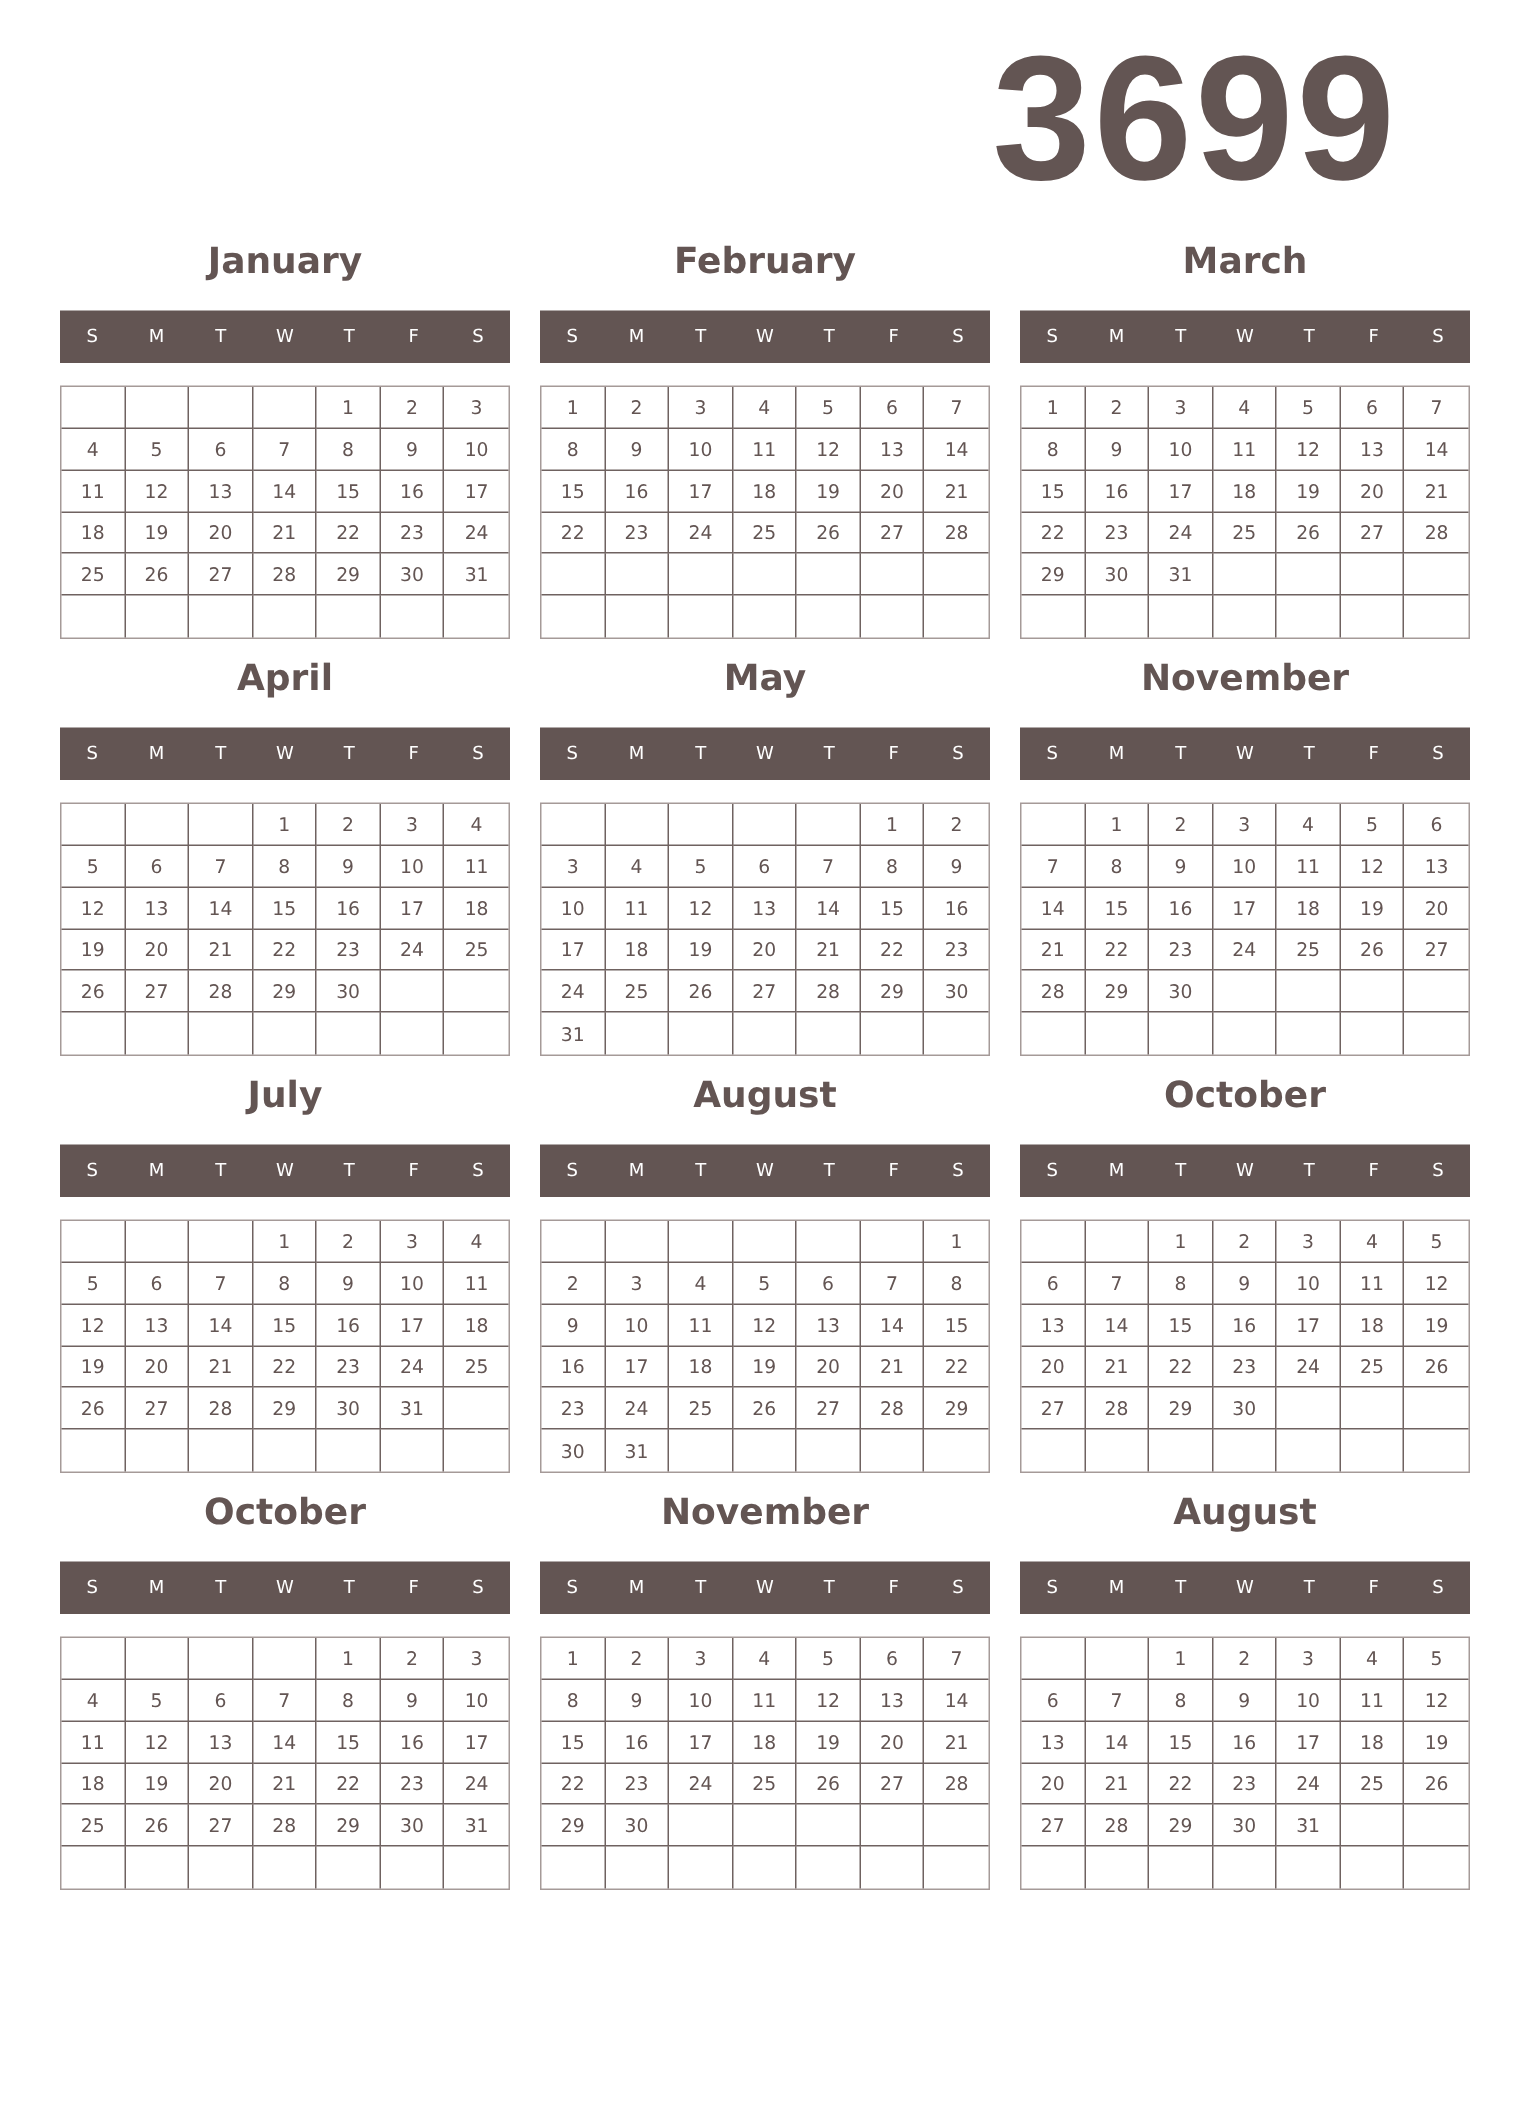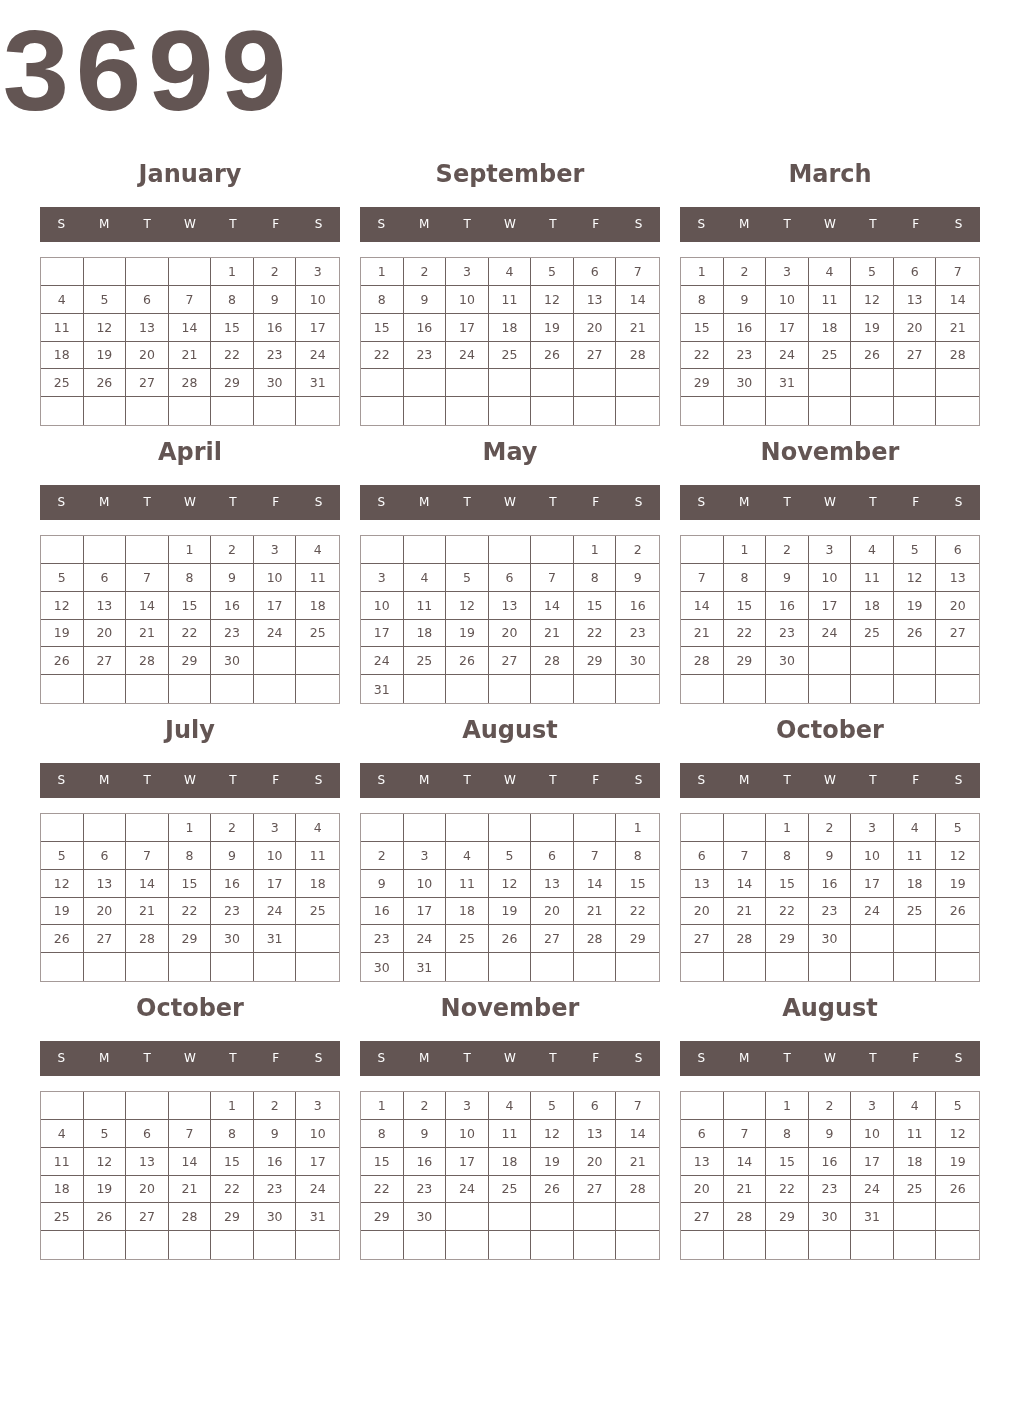--- a/index.html
+++ b/index.html
@@ -1,20 +1,20 @@
 <!DOCTYPE html>
 <html><head>
 <meta charset="utf-8">
 <style>
   * { box-sizing: border-box; margin: 0; padding: 0; }
   html, body { width: 1020px; height: 1412px; background: #ffffff; }
   body { position: relative; font-family: "DejaVu Sans", sans-serif; color: #635553; overflow: hidden; }
   .year {
-    position: absolute; left: 0; top: 14px; width: 932px; text-align: left;
-    font-family: Liberation Mono, monospace; font-weight: bold; font-size: 118px;
+    position: absolute; left: 0; top: 14px; width: 932px; text-align: right;
+    font-family: Liberation Sans, sans-serif; font-weight: bold; font-size: 118px;
     line-height: 130px; color: #635553; letter-spacing: 2px;
   }
   .month { position: absolute; width: 300px; }
   .month-title {
     position: absolute; left: 0; top: 0; width: 300px; text-align: center;
     font-weight: bold; font-size: 24px; line-height: 24px; color: #635553;
   }
   .dow-bar {
     position: absolute; left: 0; top: 45px; width: 300px; height: 35px;
     background: #635553; display: flex;
@@ -91,21 +91,21 @@
         <div class="cell"></div>
         <div class="cell"></div>
         <div class="cell"></div>
         <div class="cell"></div>
         <div class="cell"></div>
         <div class="cell"></div>
         <div class="cell"></div>
       </div>
     </div>
     <div class="month" style="left: 360px; top: 162px;">
-      <div class="month-title">September</div>
+      <div class="month-title">February</div>
       <div class="dow-bar">
         <span>S</span>
         <span>M</span>
         <span>T</span>
         <span>W</span>
         <span>T</span>
         <span>F</span>
         <span>S</span>
       </div>
       <div class="grid">

